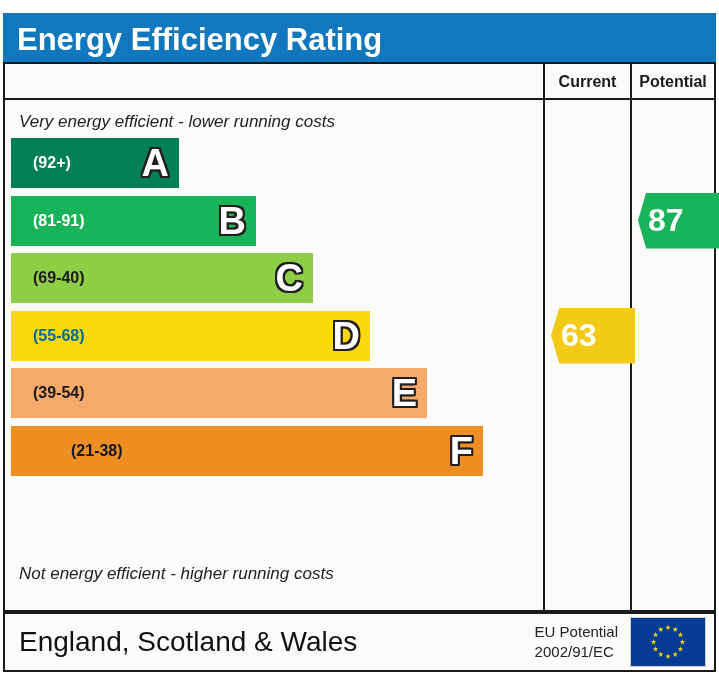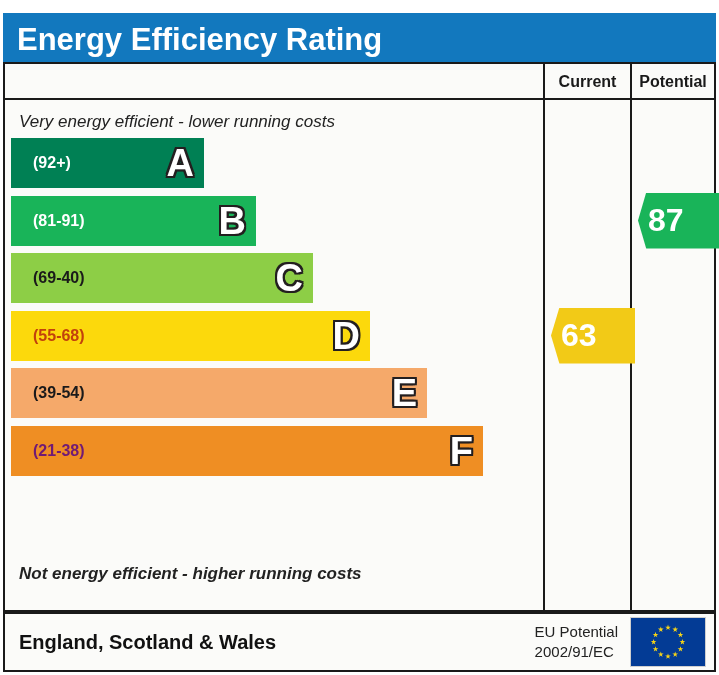--- a/index.html
+++ b/index.html
@@ -107,21 +107,21 @@
   
   .caption {
     position: absolute;
     left: 14px;
     font-style: italic;
     font-size: 17px;
     color: #222222;
     white-space: nowrap;
   }
   .caption.top    { top: 12px; }
-  .caption.bottom { top: 464px; font-weight: bold; }
+  .caption.bottom { top: 464px; }
 
   
   .bars {
     position: absolute;
     left: 0;
     top: 38px;
     width: 538px;
     height: 420px;
   }
   .bar {
@@ -182,22 +182,22 @@
     height: 60px;
     border: 2px solid #1a1a1a;
     box-sizing: border-box;
     background: #fbfbf9;
   }
   .footer-region {
     position: absolute;
     left: 14px;
     top: 50%;
     transform: translateY(-50%);
-    font-size: 20px;
-    font-weight: bold;
+    font-size: 28px;
+    font-weight: normal;
     color: #111111;
     white-space: nowrap;
   }
   .footer-directive {
     position: absolute;
     right: 96px;
     top: 50%;
     transform: translateY(-50%);
     font-size: 15px;
     color: #222222;
@@ -236,42 +236,42 @@
     </div>
 
     <div class="body-region">
       <div class="vline c1"></div>
       <div class="vline c2"></div>
 
       <div class="caption top">Very energy efficient - lower running costs</div>
       <div class="caption bottom">Not energy efficient - higher running costs</div>
 
       <div class="bars" id="bars">
-          <div class="bar" style="top: 0px; width: 193px; background: rgb(0, 128, 84);">
+          <div class="bar" style="top: 0px; width: 168px; background: rgb(0, 128, 84);">
             <span class="bar-range" style="color: rgb(255, 255, 255);">(92+)</span>
             <span class="bar-letter">A</span>
           </div>
           <div class="bar" style="top: 57.5px; width: 245px; background: rgb(25, 180, 89);">
             <span class="bar-range" style="color: rgb(255, 255, 255);">(81-91)</span>
             <span class="bar-letter">B</span>
           </div>
           <div class="bar" style="top: 115px; width: 302px; background: rgb(141, 206, 70);">
             <span class="bar-range" style="color: rgb(26, 26, 26);">(69-40)</span>
             <span class="bar-letter">C</span>
           </div>
           <div class="bar" style="top: 172.5px; width: 359px; background: rgb(252, 217, 12);">
-            <span class="bar-range" style="color: #c2410c;">(55-68)</span>
+            <span class="bar-range" style="color: #0369a1;">(55-68)</span>
             <span class="bar-letter">D</span>
           </div>
           <div class="bar" style="top: 230px; width: 416px; background: rgb(245, 169, 106);">
             <span class="bar-range" style="color: rgb(26, 26, 26);">(39-54)</span>
             <span class="bar-letter">E</span>
           </div>
           <div class="bar" style="top: 287.5px; width: 472px; background: rgb(239, 142, 35);">
-            <span class="bar-range" style="color: #701a75;">(21-38)</span>
+            <span class="bar-range" style="color: #0f172a; margin-left: 38px;">(21-38)</span>
             <span class="bar-letter">F</span>
           </div>
         </div>
 
       <div id="ratings-layer">
           <div class="rating" style="left: 546px; width: 84px; top: 207.5px; background: rgb(242, 202, 23);">
             <span class="rating-val">63</span>
           </div>
           <div class="rating" style="left: 633px; width: 82px; top: 92.5px; background: rgb(25, 180, 89);">
             <span class="rating-val">87</span>

